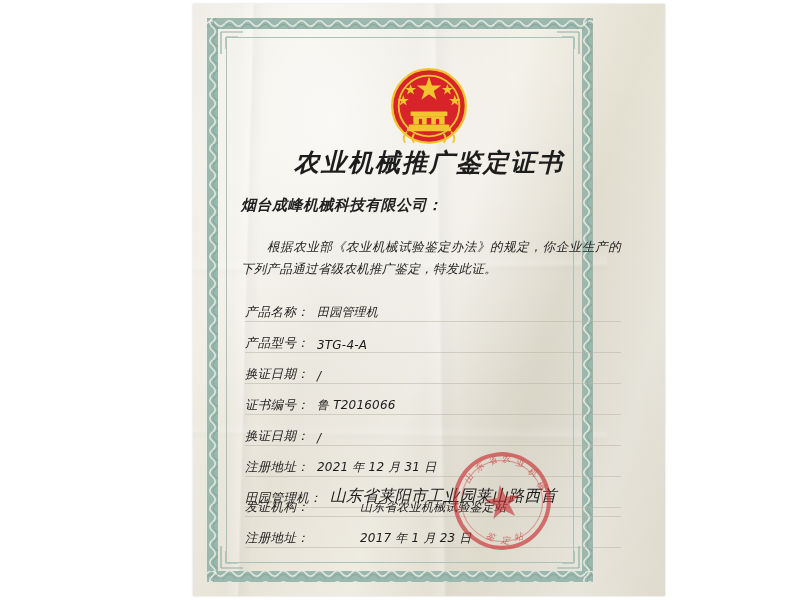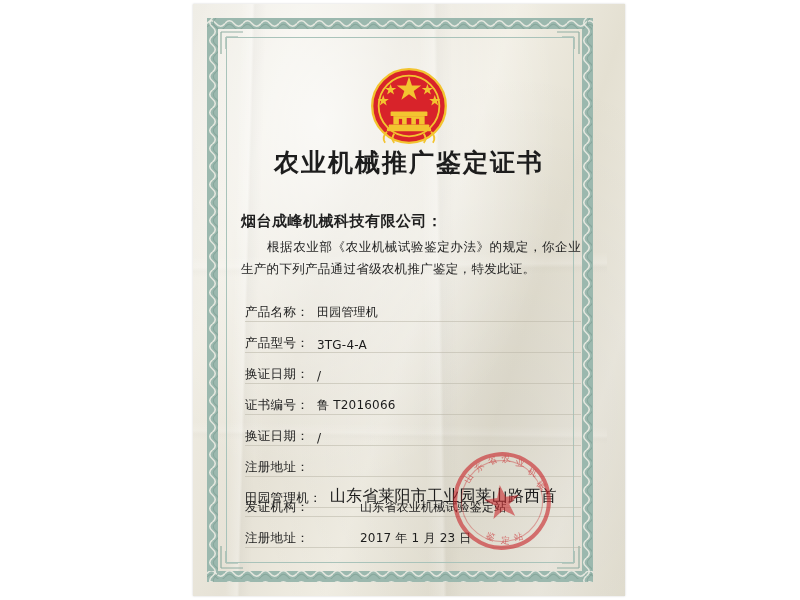--- a/index.html
+++ b/index.html
@@ -17,27 +17,28 @@
     height: 600px;
     background: #ffffff;
     overflow: hidden;
   }
 
   
   #certificate {
     position: absolute;
     left: 193px;
     top: 4px;
-    width: 432px;
+    width: 472px;
     height: 592px;
     background:
       radial-gradient(ellipse at 30% 20%, rgba(255,255,255,0.75) 0%, rgba(255,255,255,0) 55%),
       radial-gradient(ellipse at 75% 70%, rgba(0,0,0,0.05) 0%, rgba(0,0,0,0) 60%),
       linear-gradient(108deg, #e9e6dc 0%, #efece2 18%, #e6e2d6 35%, #f1eee4 52%, #e4e0d2 70%, #eeebe1 86%, #e3dfd1 100%);
     box-shadow: 0 0 2px rgba(0,0,0,0.18);
+    font-style: italic;
   }
 
   
   .crease {
     position: absolute;
     background: linear-gradient(90deg, rgba(255,255,255,0) 0%, rgba(255,255,255,0.55) 45%, rgba(0,0,0,0.05) 55%, rgba(255,255,255,0) 100%);
     pointer-events: none;
   }
   .crease.c1 { left: 40px;  top: 0;    width: 26px;  height: 592px; transform: rotate(1.5deg); opacity: .5; }
   .crease.c2 { left: 230px; top: 0;    width: 34px;  height: 592px; transform: rotate(-1deg); opacity: .45; }
@@ -99,21 +100,21 @@
     font-size: 25px;
     font-weight: bold;
     letter-spacing: 2px;
     color: #1d1d1d;
   }
 
   
   #company {
     position: absolute;
     left: 48px;
-    top: 208px;
+    top: 192px;
     font-size: 15px;
     font-weight: bold;
     color: #1f1f1f;
     letter-spacing: 0.5px;
   }
 
   #statement {
     position: absolute;
     left: 48px;
     right: 44px;
@@ -304,20 +305,21 @@
         <span class="field-value">鲁 T2016066</span>
         <span class="rule"></span>
       </div>
       <div class="field-row">
         <span class="field-label">换证日期：</span>
         <span class="field-value">/</span>
         <span class="rule"></span>
       </div>
       <div class="field-row">
         <span class="field-label">注册地址：</span>
+        <span class="field-value">2021 年 12 月 31 日</span>
         <span class="rule"></span>
       </div>
       <div class="field-row">
         <span class="field-label">田园管理机：</span>
         <span class="field-value small">山东省莱阳市工业园莱山路西首</span>
         <span class="rule"></span>
       </div>
     </div>
 
     <div id="issuer-block">

